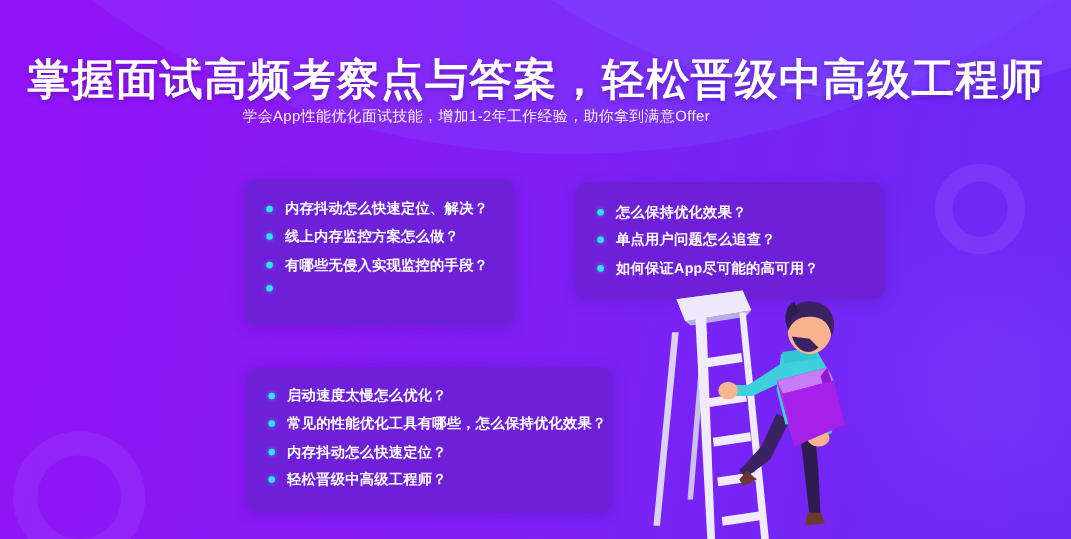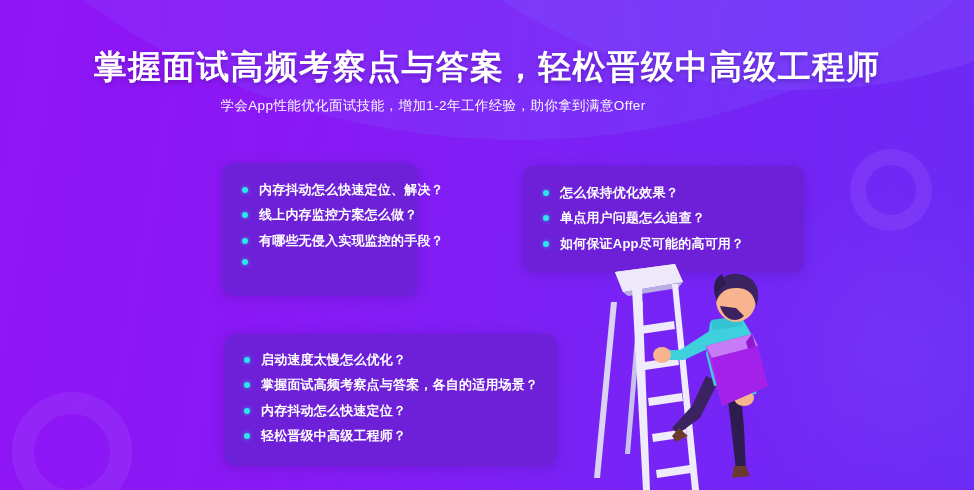--- a/index.html
+++ b/index.html
@@ -69,21 +69,21 @@
   }
 
   
   .headline {
     position: absolute;
     top: 45px;
     left: 0;
     width: 974px;
     text-align: center;
     color: #ffffff;
-    font-size: 33px;
+    font-size: 39px;
     font-weight: bold;
     letter-spacing: 1.2px;
     text-shadow: 0 2px 5px rgba(40,0,90,0.35);
     white-space: nowrap;
   }
   .subhead {
     position: absolute;
     top: 97px;
     left: 0;
     width: 866px;
@@ -96,21 +96,21 @@
   }
 
   
   .card {
     position: absolute;
     border-radius: 11px;
     background: #6E20D8;
     box-shadow: 0 2px 14px rgba(45,0,95,0.18);
     box-sizing: border-box;
   }
-  #card-memory { left: 222px; top: 163px; width: 196px; height: 133px; padding: 20px 18px 0 20px; }
+  #card-memory { left: 222px; top: 163px; width: 246px; height: 133px; padding: 20px 18px 0 20px; }
   #card-quality { left: 523px; top: 166px; width: 281px; height: 106px; padding: 20px 18px 0 20px; }
   #card-perf   { left: 224px; top: 334px; width: 333px; height: 132px; padding: 19px 18px 0 20px; }
 
   .qitem {
     display: flex;
     align-items: center;
     margin-bottom: 11px;
     white-space: nowrap;
   }
   .qitem:last-child { margin-bottom: 0; }
@@ -187,21 +187,21 @@
     </div>
   </div>
 
   <div class="card" id="card-perf">
     <div class="qitem">
       <span class="dot"></span>
       <span class="qtext">启动速度太慢怎么优化？</span>
     </div>
     <div class="qitem">
       <span class="dot"></span>
-      <span class="qtext">掌握面试高频考察点与答案，各自的适用场景？</span>
+      <span class="qtext">常见的性能优化工具有哪些，怎么保持优化效果？</span>
     </div>
     <div class="qitem">
       <span class="dot"></span>
       <span class="qtext">内存抖动怎么快速定位？</span>
     </div>
     <div class="qitem">
       <span class="dot"></span>
       <span class="qtext">轻松晋级中高级工程师？</span>
     </div>
   </div>

